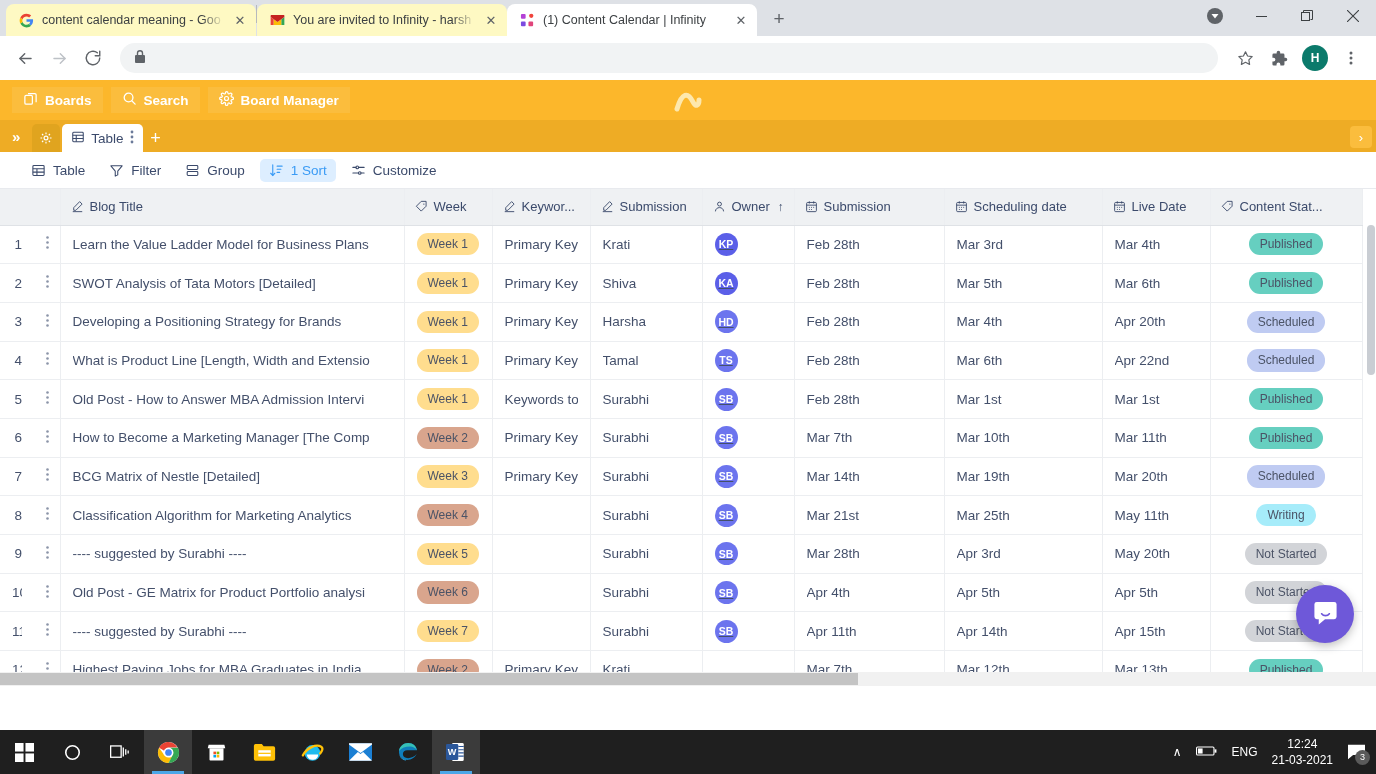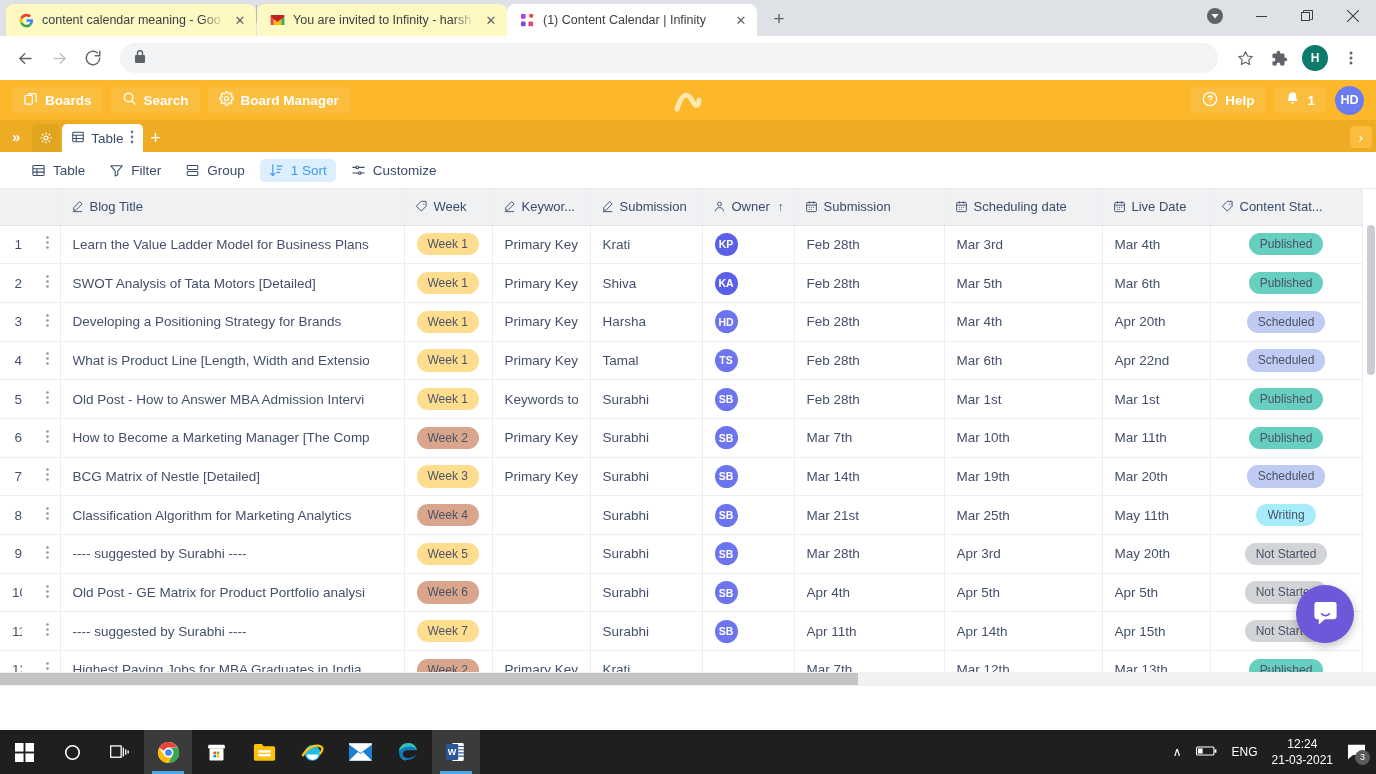--- a/index.html
+++ b/index.html
@@ -160,21 +160,21 @@
   .clip { overflow: hidden; white-space: nowrap; display: block; }
   .pill {
     display: inline-block; padding: 3px 11px; border-radius: 11px;
     font-size: 12px; color: #4b5366; line-height: 1.35;
   }
   .av {
     width: 23px; height: 23px; border-radius: 50%; color: #fff;
     font-size: 10.5px; font-weight: 700;
     display: flex; align-items: center; justify-content: center;
   }
-  .owner-cell { display: flex; align-items: flex-start; justify-content: flex-start; }
+  .owner-cell { display: flex; align-items: flex-start; justify-content: flex-start; text-decoration: underline; }
 
   .hscroll-track {
     position: absolute; left: 0; bottom: 0; width: 1376px; height: 14px; background: #f1f1f1;
   }
   .hscroll-thumb {
     position: absolute; left: 0; top: 1px; width: 858px; height: 12px;
     background: #c4c4c4; border-radius: 0;
   }
   .vscroll-thumb {
     position: absolute; right: 1px; top: 36px; width: 8px; height: 150px;
@@ -369,42 +369,20 @@
     </span>
     <span>Board Manager</span>
   </div>
 
   <div class="app-logo">
     <svg width="28" height="24" viewBox="0 0 28 24">
         <path d="M3 21 C8 4, 14 4, 19 14 C22 20, 25 17, 25 12" fill="none" stroke="#fde8ad" stroke-width="5" stroke-linecap="round"></path>
       </svg>
   </div>
 
-  <div class="hdr-right">
-    <div class="hdr-btn">
-      <span>
-        <svg width="16" height="16" viewBox="0 0 24 24" fill="none" stroke="#fff" stroke-width="2">
-            <circle cx="12" cy="12" r="10"></circle>
-            <path d="M9.2 9.3a2.9 2.9 0 0 1 5.6 1c0 2-2.8 2.7-2.8 2.7" stroke-linecap="round"></path>
-            <circle cx="12" cy="17" r="1.1" fill="#fff" stroke="none"></circle>
-          </svg>
-      </span>
-      <span>Help</span>
-    </div>
-    <div class="hdr-btn">
-      <span>
-        <svg width="15" height="15" viewBox="0 0 24 24" fill="#fff">
-            <path d="M12 2a6 6 0 0 0-6 6v4l-2 3v1h16v-1l-2-3V8a6 6 0 0 0-6-6z"></path>
-            <path d="M9.5 18a2.5 2.5 0 0 0 5 0z"></path>
-          </svg>
-      </span>
-      <span>1</span>
-    </div>
-    <div class="hdr-avatar">HD</div>
-  </div>
 </div>
 
 <div class="viewbar">
   <span class="viewbar-chevron">»</span>
   <div class="vb-gear">
     <svg width="14" height="14" viewBox="0 0 24 24" fill="none" stroke="#fff" stroke-width="2">
         <circle cx="12" cy="12" r="3.3"></circle>
         <path d="M12 2.5v3M12 18.5v3M2.5 12h3M18.5 12h3M5.2 5.2l2.1 2.1M16.7 16.7l2.1 2.1M18.8 5.2l-2.1 2.1M7.3 16.7l-2.1 2.1"></path>
       </svg>
   </div>

